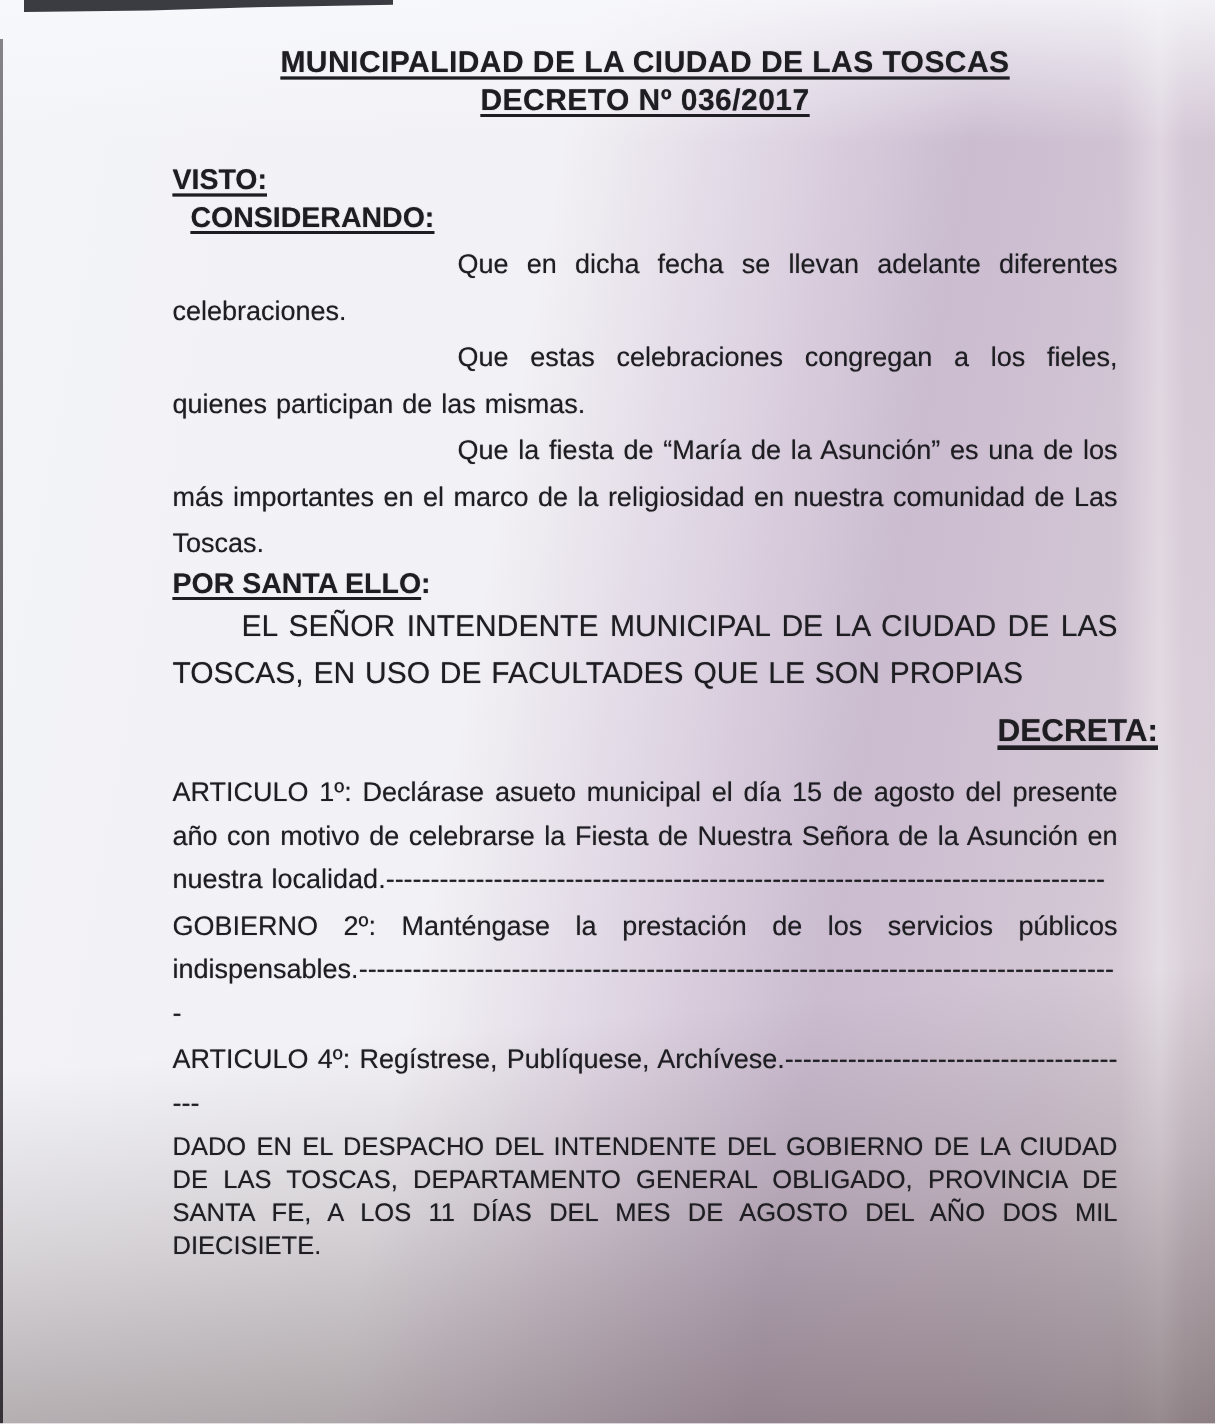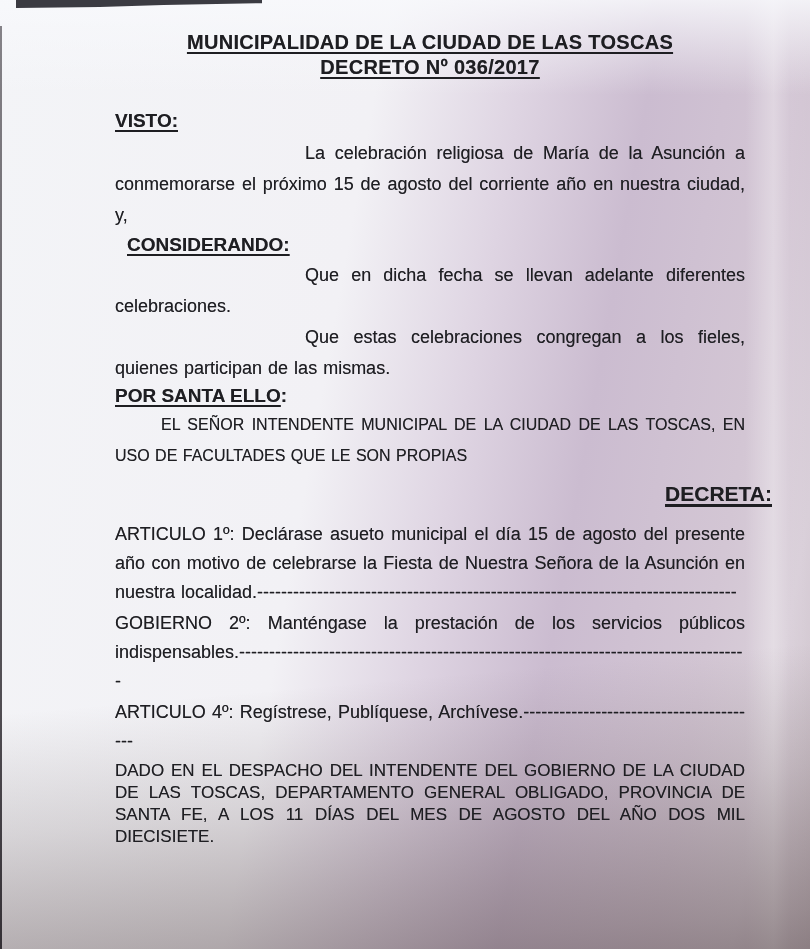--- a/index.html
+++ b/index.html
@@ -36,21 +36,21 @@
   .sec-label { font-weight:bold; font-size:19px; line-height:22px; width:max-content; }
   .sec-label .u, .sec-label.full-u { text-decoration:underline; text-underline-offset:3px; text-decoration-thickness:2px; }
   .visto-label { margin-top:30px; }
   .considerando-label { margin-top:3px; margin-bottom:4px;margin-left:12px; }
   .portodo-label { margin-top:1px; }
   .para { font-size:18px; line-height:31px; text-align:justify; margin:0; word-spacing:1px; }
   .indent-lg { text-indent:190px; }
   .indent-sm { text-indent:46px; }
   .mt-6 { margin-top:6px; }
   .mt-2 { margin-top:2px; }
-  .caps-para { font-size:16px; }
+  .caps-para { font-size:20px; }
   .decreta {
     font-weight:bold; font-size:21px; line-height:26px;
     text-align:right; margin-top:10px; position:relative; left:27px;
     text-decoration:underline; text-underline-offset:3px; text-decoration-thickness:2.5px;
   }
   .article { line-height:29px; }
   .art-1 { margin-top:13px; }
   .art-rest { margin-top:2px; }
   .dado { font-size:17px; line-height:22px; margin-top:4px; word-spacing:2px; }
 </style>
@@ -63,26 +63,26 @@
 
   <div class="content">
 
     <header class="doc-header">
       <div class="h-line">MUNICIPALIDAD DE LA CIUDAD DE LAS TOSCAS</div>
       <div class="h-line">DECRETO Nº 036/2017</div>
     </header>
 
     <div class="sec-label full-u visto-label">VISTO:</div>
 
-    <p class="para indent-lg mt-6">La celebración religiosa de María de la Asunción a conmemorarse el próximo 15 de agosto del corriente año en nuestra ciudad, y,</p>
 
     <div class="sec-label full-u considerando-label">CONSIDERANDO:</div>
 
     <p class="para indent-lg">Que en dicha fecha se llevan adelante diferentes celebraciones.</p>
     <p class="para indent-lg">Que estas celebraciones congregan a los fieles, quienes participan de las mismas.</p>
+    <p class="para indent-lg">Que la fiesta de “María de la Asunción” es una de los más importantes en el marco de la religiosidad en nuestra comunidad de Las Toscas.</p>
 
     <div class="sec-label portodo-label"><span class="u">POR SANTA ELLO</span><span>:</span></div>
 
     <p class="para indent-sm caps-para mt-2">EL SEÑOR INTENDENTE MUNICIPAL DE LA CIUDAD DE LAS TOSCAS, EN USO DE FACULTADES QUE LE SON PROPIAS</p>
 
     <div class="decreta">DECRETA:</div>
 
     <p class="para article art-1"><span>ARTICULO 1º:</span><span> Declárase asueto municipal el día 15 de agosto del presente año con motivo de celebrarse la Fiesta de Nuestra Señora de la Asunción en nuestra localidad.</span><span>--------------------------------------------------------------------------------</span></p>
 
     <p class="para article art-rest"><span>GOBIERNO 2º:</span><span> Manténgase la prestación de los servicios públicos indispensables.</span><span>-------------------------------------------------------------------------------------</span></p>

